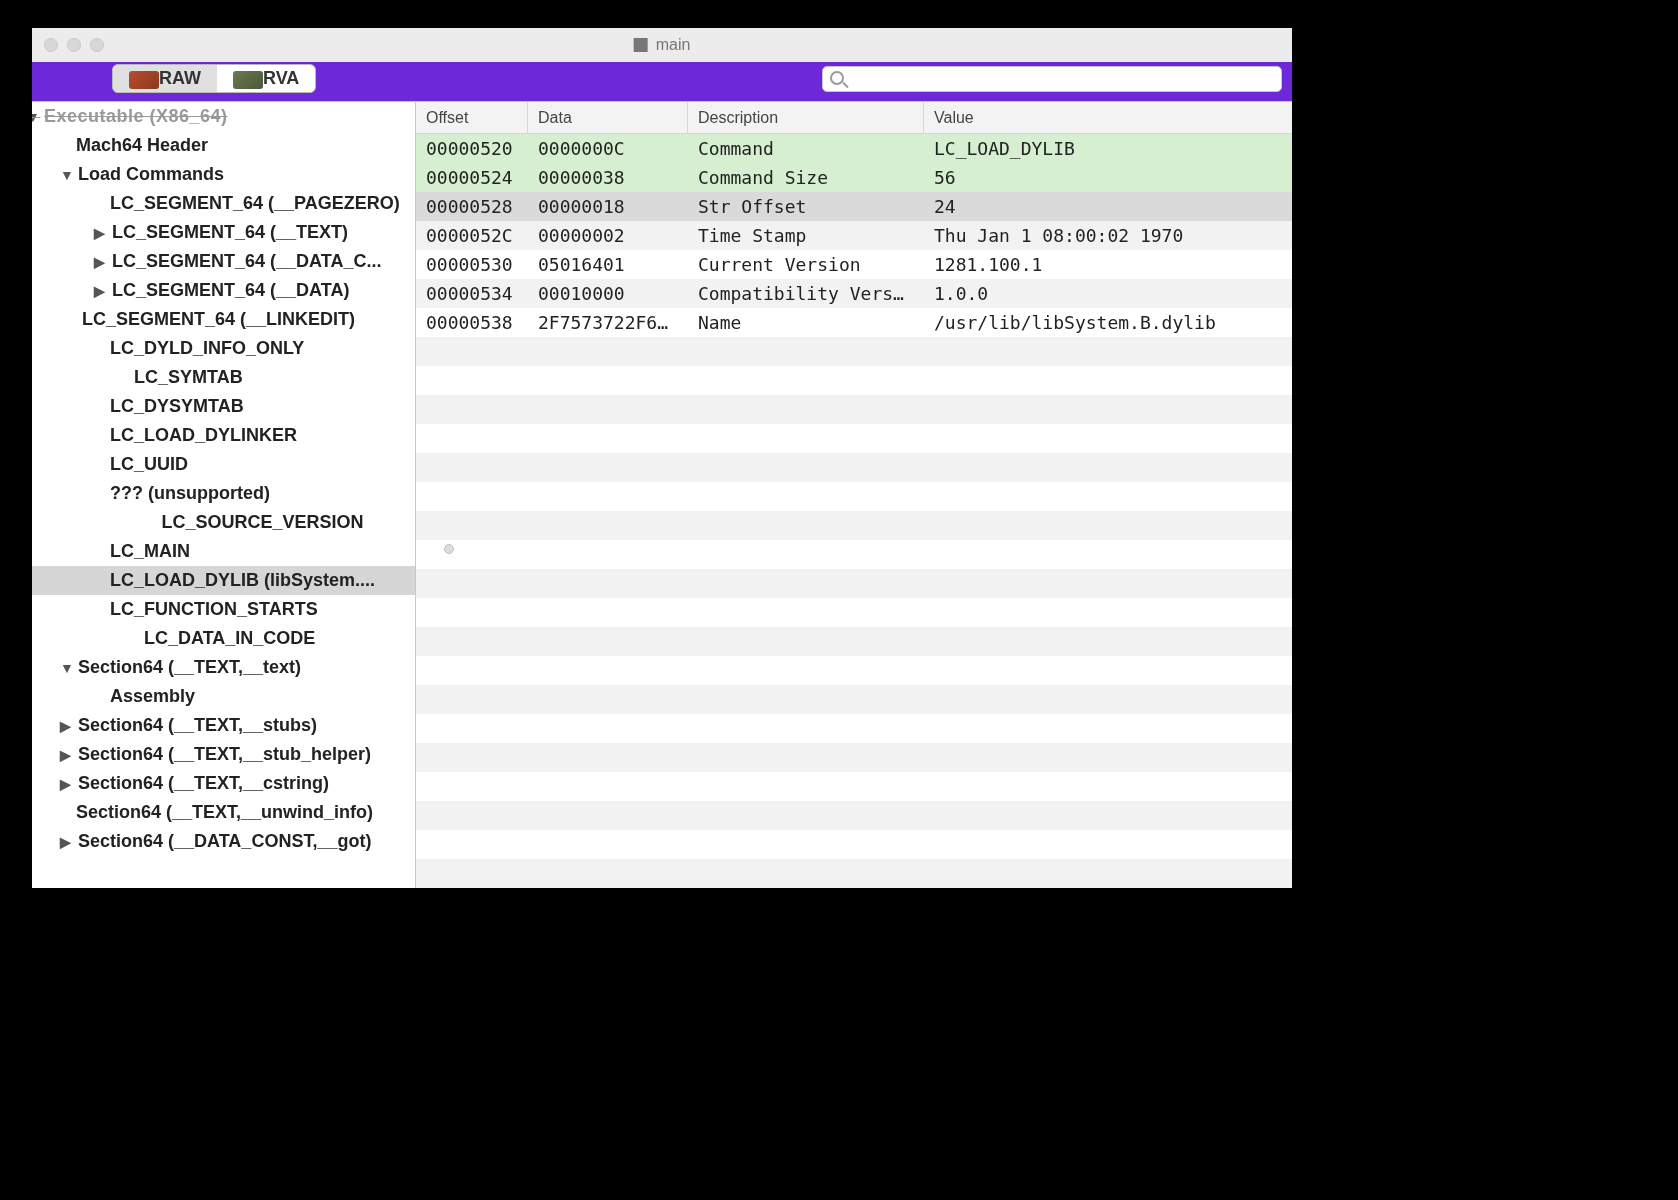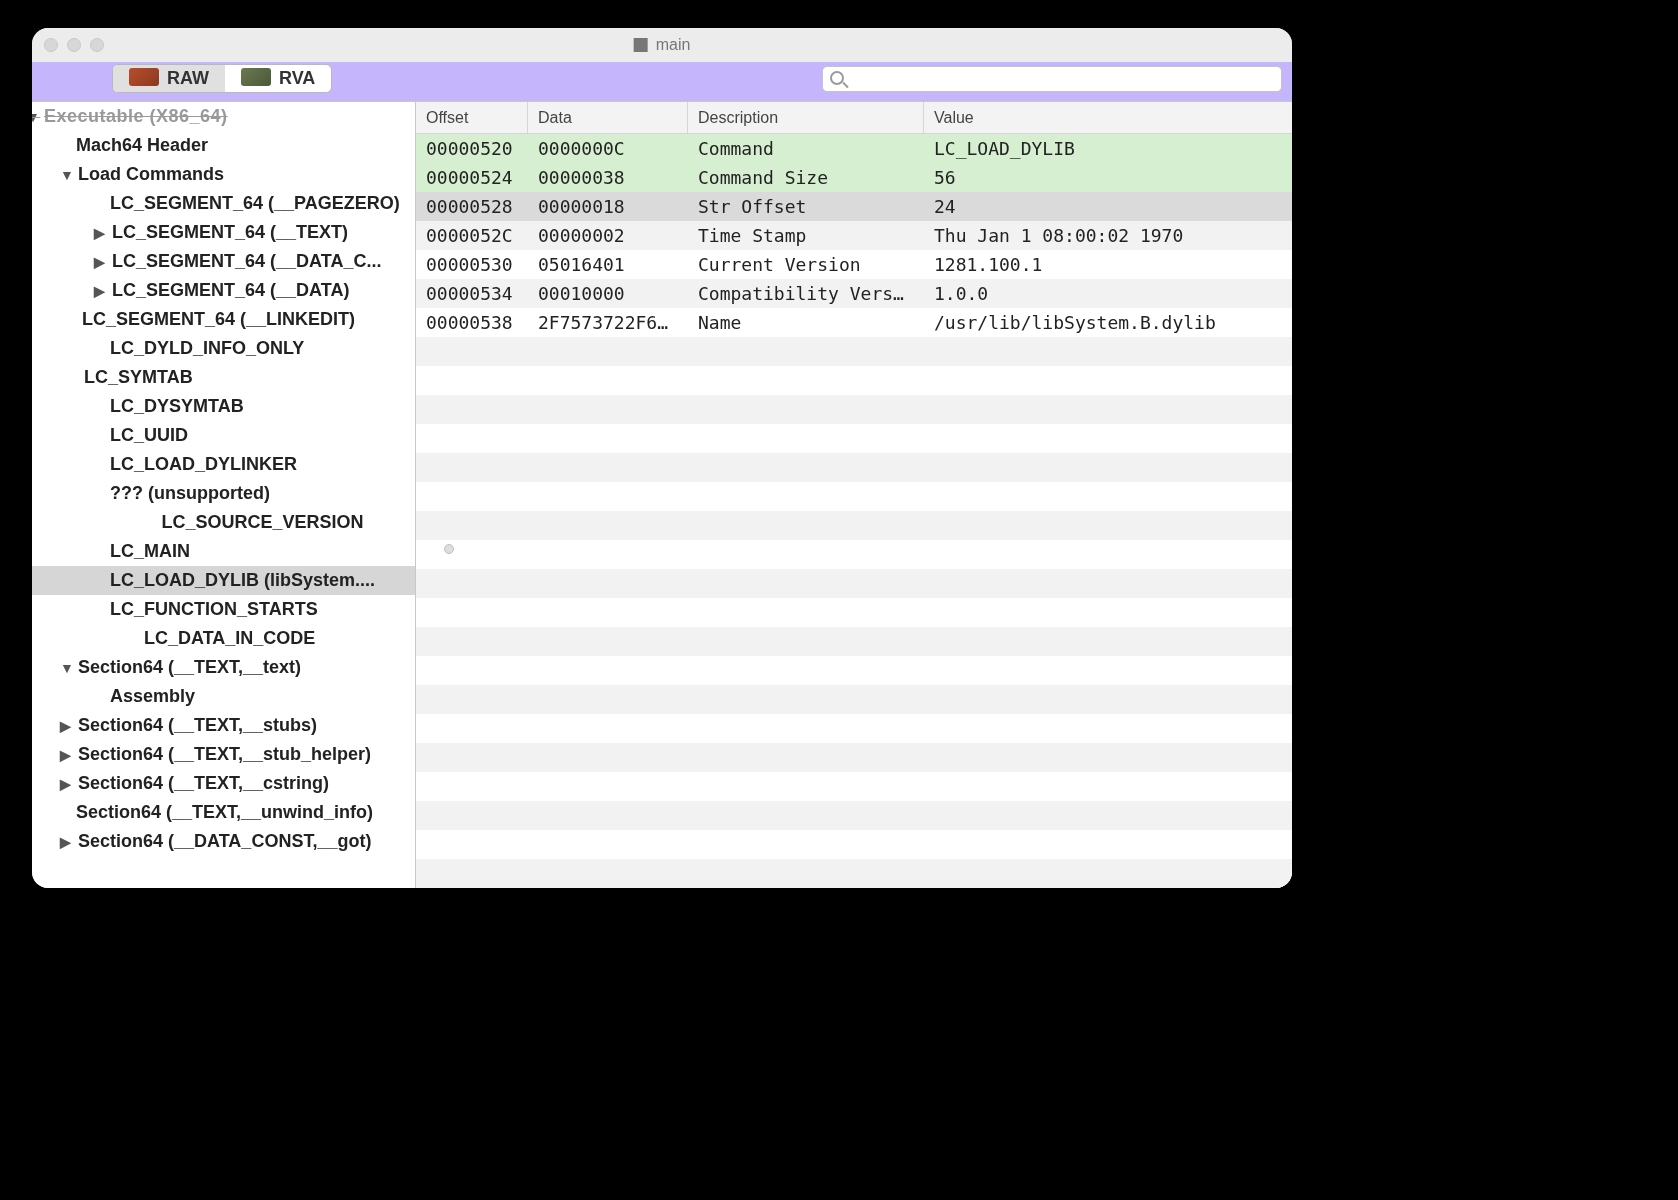--- a/index.html
+++ b/index.html
@@ -11,22 +11,22 @@
     height: 1200px;
     position: relative;
     overflow: hidden;
   }
   .window {
     position: absolute;
     left: 32px;
     top: 28px;
     width: 1260px;
     height: 860px;
-    background: #c4b5fd;
-    border-radius: 16px;
+    background: #6d28d9;
+    border-radius: 0;
     box-shadow: 0 20px 60px rgba(0,0,0,.5);
     display: flex;
     flex-direction: column;
     overflow: hidden;
   }
   .titlebar {
     height: 34px;
     display: flex;
     align-items: center;
     padding: 0 12px;
@@ -68,22 +68,21 @@
   .seg {
     display: inline-flex;
     margin-left: 70px;
     border-radius: 6px;
     overflow: hidden;
     border: 1px solid #b9b9b9;
     background: #fff;
   }
   .seg .seg-btn {
     display: flex;
-    align-items: flex-start;
-    gap: 8px;
+    align-items: flex-end;
     padding: 3px 16px;
     font-weight: 600;
     font-size: 18px;
     color: #333;
     cursor: pointer;
   }
   .seg .seg-btn.active {
     background: #e0e0e0;
   }
   .seg .seg-btn .chip {
@@ -293,31 +292,31 @@
           <div class="row" style="padding-left: 78px;">
             <span class="disclosure" style="margin-left: -16px; width: 16px;">▶</span>
             <span>LC_SEGMENT_64 (__DATA)</span>
           </div>
           <div class="row" style="padding-left: 50px;">
             <span>LC_SEGMENT_64 (__LINKEDIT)</span>
           </div>
           <div class="row" style="padding-left: 78px;">
             <span>LC_DYLD_INFO_ONLY</span>
           </div>
-          <div class="row" style="padding-left: 52px;">
+          <div class="row" style="padding-left: 102px;">
             <span>LC_SYMTAB</span>
           </div>
           <div class="row" style="padding-left: 78px;">
             <span>LC_DYSYMTAB</span>
           </div>
           <div class="row" style="padding-left: 78px;">
+            <span>LC_LOAD_DYLINKER</span>
+          </div>
+          <div class="row" style="padding-left: 78px;">
             <span>LC_UUID</span>
-          </div>
-          <div class="row" style="padding-left: 78px;">
-            <span>LC_LOAD_DYLINKER</span>
           </div>
           <div class="row" style="padding-left: 78px;">
             <span>??? (unsupported)</span>
           </div>
           <div class="row" style="padding-left: 78px; justify-content: center;">
             <span>LC_SOURCE_VERSION</span>
           </div>
           <div class="row" style="padding-left: 78px;">
             <span>LC_MAIN</span>
           </div>

